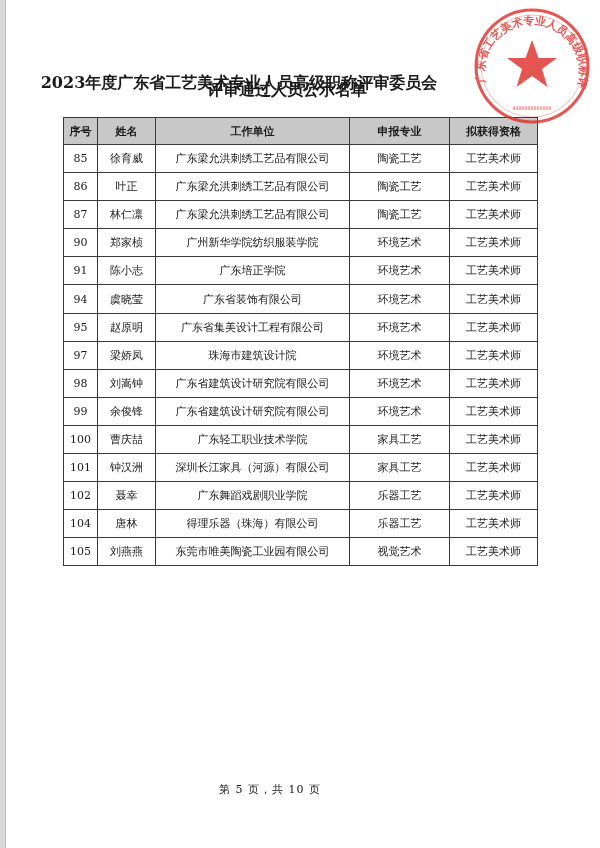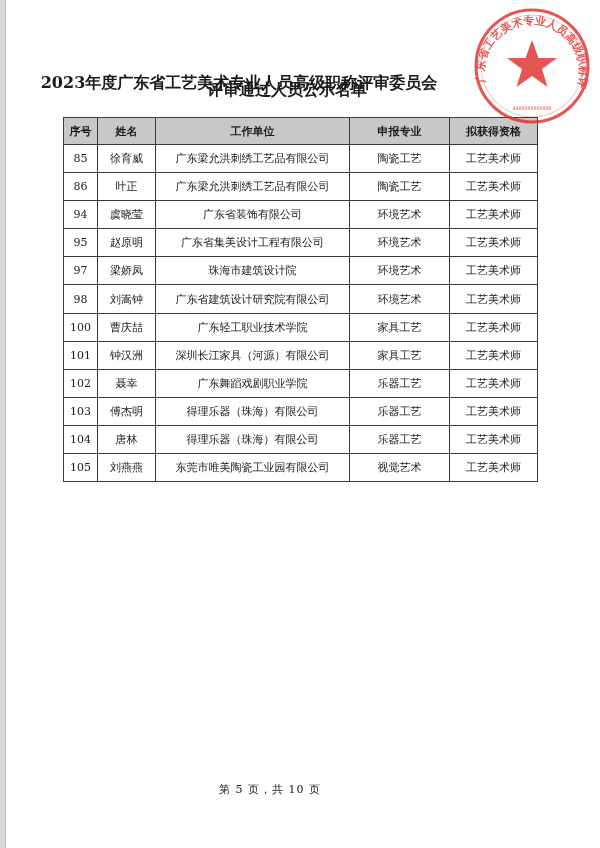--- a/index.html
+++ b/index.html
@@ -58,20 +58,41 @@
         <td>工艺美术师</td>
       </tr>
       <tr>
         <td>86</td>
         <td>叶正</td>
         <td>广东梁允洪刺绣工艺品有限公司</td>
         <td>陶瓷工艺</td>
         <td>工艺美术师</td>
       </tr>
       <tr>
+        <td>87</td>
+        <td>林仁凛</td>
+        <td>广东梁允洪刺绣工艺品有限公司</td>
+        <td>陶瓷工艺</td>
+        <td>工艺美术师</td>
+      </tr>
+      <tr>
+        <td>90</td>
+        <td>郑家桢</td>
+        <td>广州新华学院纺织服装学院</td>
+        <td>环境艺术</td>
+        <td>工艺美术师</td>
+      </tr>
+      <tr>
+        <td>91</td>
+        <td>陈小志</td>
+        <td>广东培正学院</td>
+        <td>环境艺术</td>
+        <td>工艺美术师</td>
+      </tr>
+      <tr>
         <td>94</td>
         <td>虞晓莹</td>
         <td>广东省装饰有限公司</td>
         <td>环境艺术</td>
         <td>工艺美术师</td>
       </tr>
       <tr>
         <td>95</td>
         <td>赵原明</td>
         <td>广东省集美设计工程有限公司</td>
@@ -86,44 +107,44 @@
         <td>工艺美术师</td>
       </tr>
       <tr>
         <td>98</td>
         <td>刘嵩钟</td>
         <td>广东省建筑设计研究院有限公司</td>
         <td>环境艺术</td>
         <td>工艺美术师</td>
       </tr>
       <tr>
+        <td>99</td>
+        <td>余俊锋</td>
+        <td>广东省建筑设计研究院有限公司</td>
+        <td>环境艺术</td>
+        <td>工艺美术师</td>
+      </tr>
+      <tr>
         <td>100</td>
         <td>曹庆喆</td>
         <td>广东轻工职业技术学院</td>
         <td>家具工艺</td>
         <td>工艺美术师</td>
       </tr>
       <tr>
         <td>101</td>
         <td>钟汉洲</td>
         <td>深圳长江家具（河源）有限公司</td>
         <td>家具工艺</td>
         <td>工艺美术师</td>
       </tr>
       <tr>
         <td>102</td>
         <td>聂幸</td>
         <td>广东舞蹈戏剧职业学院</td>
-        <td>乐器工艺</td>
-        <td>工艺美术师</td>
-      </tr>
-      <tr>
-        <td>103</td>
-        <td>傅杰明</td>
-        <td>得理乐器（珠海）有限公司</td>
         <td>乐器工艺</td>
         <td>工艺美术师</td>
       </tr>
       <tr>
         <td>104</td>
         <td>唐林</td>
         <td>得理乐器（珠海）有限公司</td>
         <td>乐器工艺</td>
         <td>工艺美术师</td>
       </tr>

